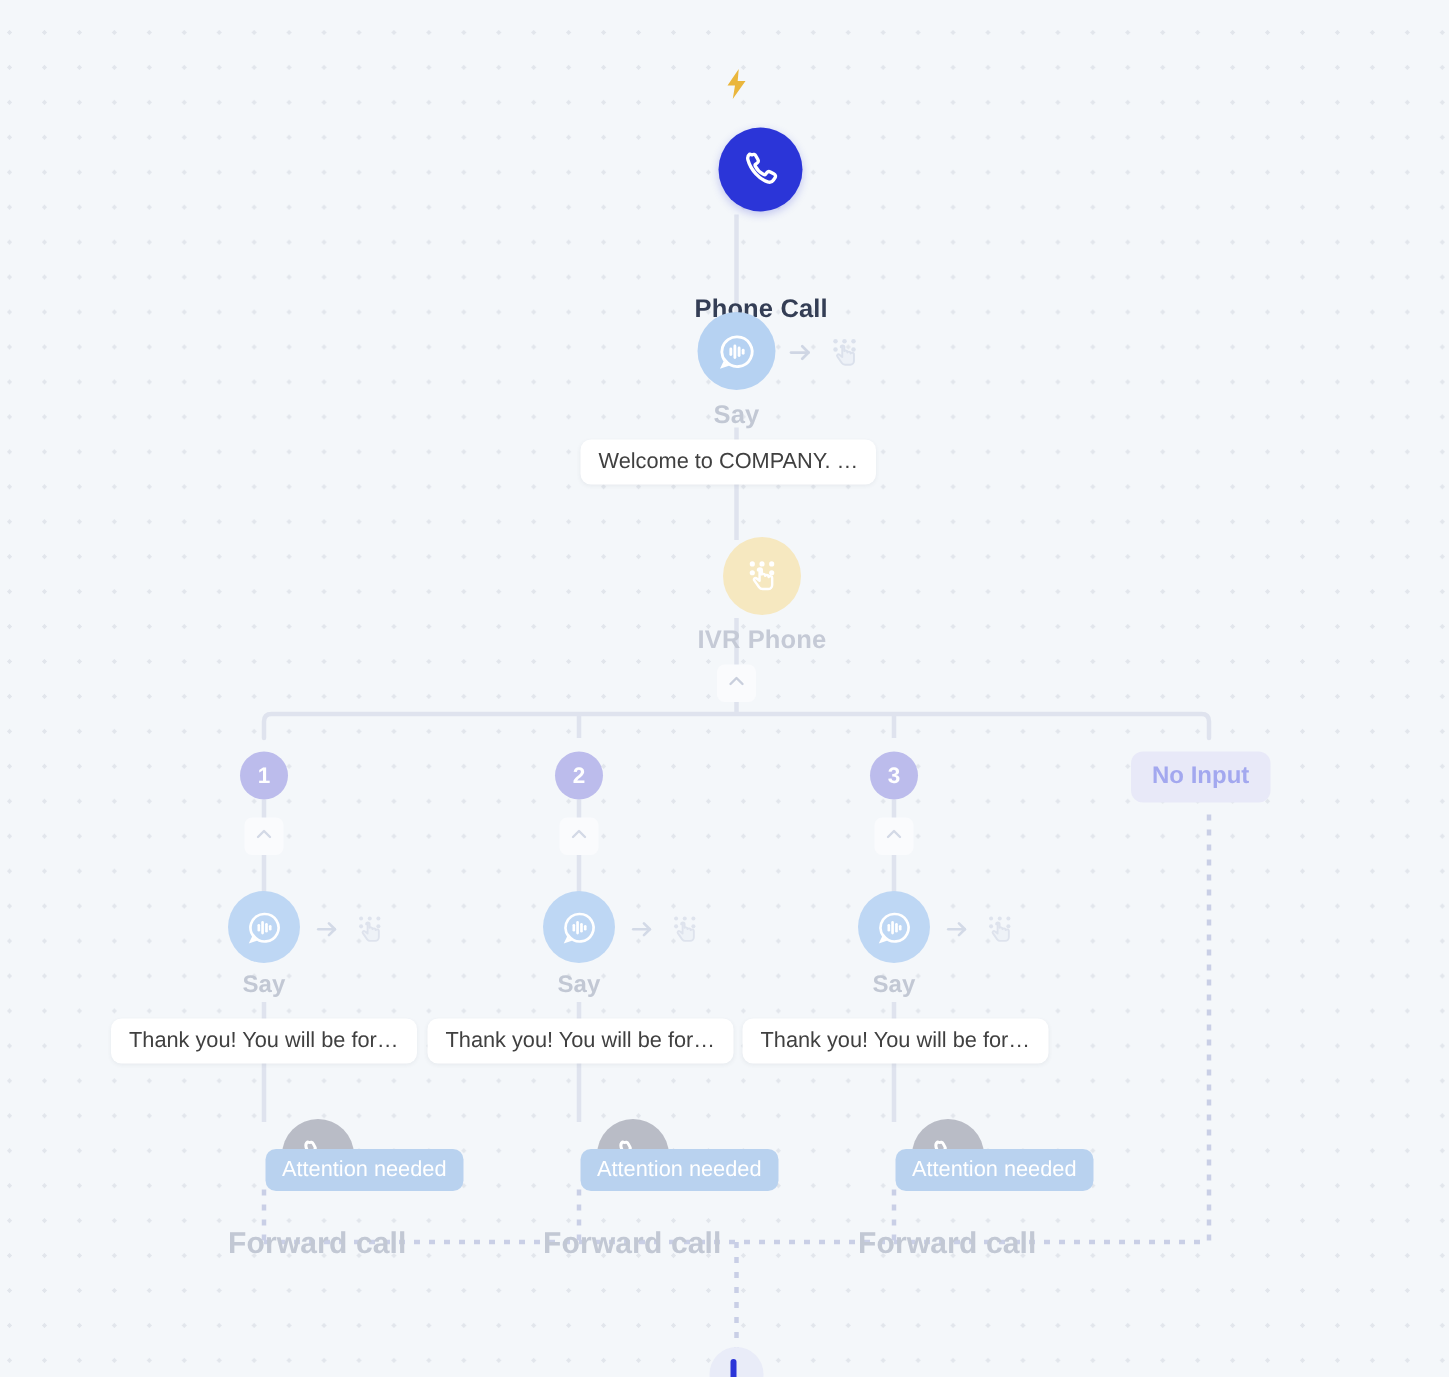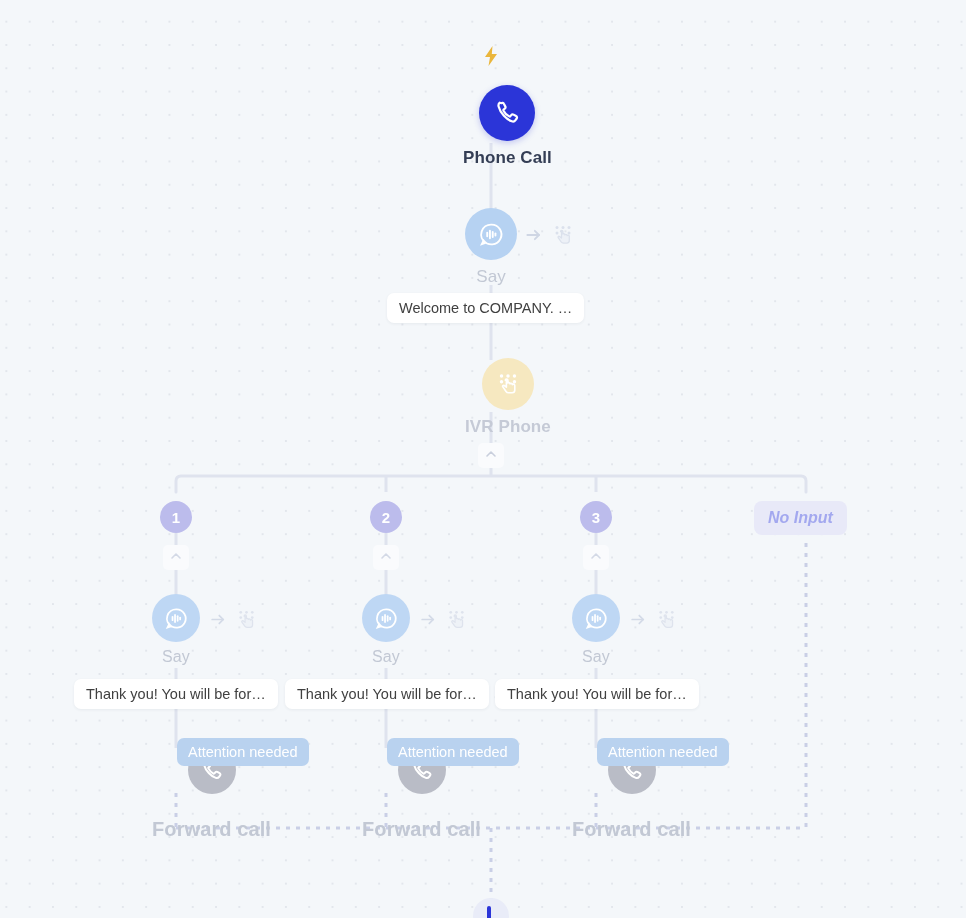--- a/index.html
+++ b/index.html
@@ -16,27 +16,27 @@
   #canvas{position:absolute;left:0;top:0;width:966px;height:918px;}
   .svg-layer{position:absolute;left:0;top:0;width:966px;height:918px;pointer-events:none;}
 
   
   .node{position:absolute;display:flex;flex-direction:column;align-items:center;}
   .circle{border-radius:50%;display:flex;align-items:center;justify-content:center;}
   .nlabel{margin-top:7px;font-size:17px;font-weight:bold;letter-spacing:.1px;white-space:nowrap;}
 
   
   .trigger-bolt{position:absolute;left:479px;top:44px;width:24px;height:24px;}
-  .phone-node{left:463px;top:85px;}
+  .phone-node{left:463px;top:85px;gap:48px;}
   .phone-node .circle{width:56px;height:56px;background:#2b35d8;box-shadow:0 2px 6px rgba(43,53,216,.25);}
   .phone-node .nlabel{color:#343e55;font-size:17px;}
 
   
   .say-node .circle{width:52px;height:52px;background:#b6d2f2;}
-  .say-node .nlabel{color:#c2c8d4;font-weight:normal;}
+  .say-node .nlabel{color:#c2c8d4;font-weight:bold;}
   .say-top{left:465px;top:208px;}
   .msg{
     position:absolute;background:#ffffff;border-radius:7px;
     padding:7px 12px;font-size:14.5px;color:#404040;
     white-space:nowrap;box-shadow:0 1px 3px rgba(60,70,90,.07);
   }
 
   
   .side-icons{position:absolute;display:flex;align-items:center;gap:6px;}
 
@@ -50,33 +50,33 @@
   }
 
   
   .branch-num{
     position:absolute;width:32px;height:32px;border-radius:50%;
     background:#bcbcec;color:#fff;font-size:15px;font-weight:bold;
     display:flex;align-items:center;justify-content:center;
   }
   .no-input-badge{
     position:absolute;background:#e8e9f8;color:#a3a8ef;
-    font-size:16px;font-weight:bold;border-radius:8px;padding:8px 14px;white-space:nowrap;font-style:italic;
+    font-size:16px;font-weight:bold;border-radius:8px;padding:8px 14px;white-space:nowrap;
   }
 
   
   .say-low .circle{width:48px;height:48px;background:#bed7f4;}
   .say-low .nlabel{color:#c2c8d4;font-size:16px;margin-top:6px;}
 
   
   .fwd-node .circle{width:48px;height:48px;background:#b9bcc6;}
   .fwd-node .nlabel{color:#c2c8d4;font-size:20px;margin-top:24px;}
   .attn-badge{
     position:absolute;background:#b9d2ef;color:#ffffff;
-    font-size:14.5px;border-radius:7px;padding:6px 11px;white-space:nowrap;
+    font-size:14.5px;border-radius:7px;padding:6px 11px;white-space:nowrap;margin-top:28px;
   }
 
   .bottom-node{position:absolute;left:473px;top:898px;width:36px;height:36px;border-radius:50%;background:#e9ecf8;}
   .bottom-bar{position:absolute;left:487px;top:906px;width:4px;height:14px;background:#2b35d8;border-radius:2px;}
 </style>
 </head>
 <body>
 
 <div id="canvas">
 

